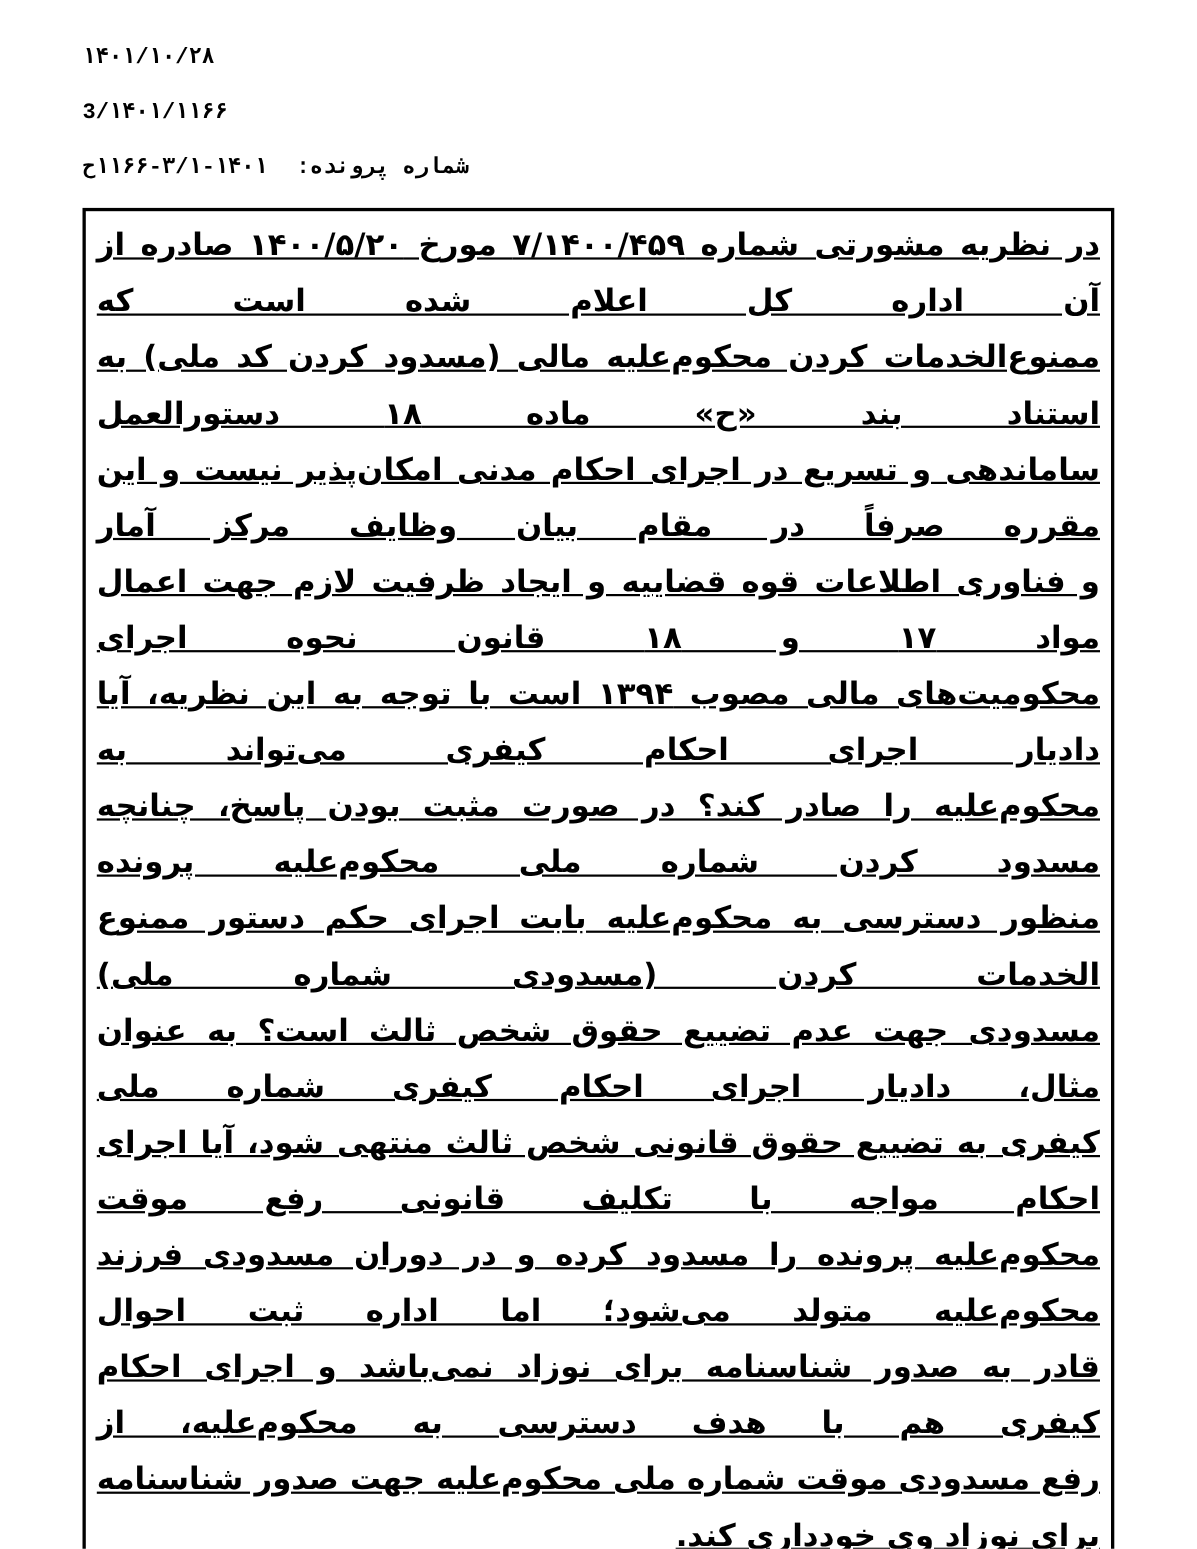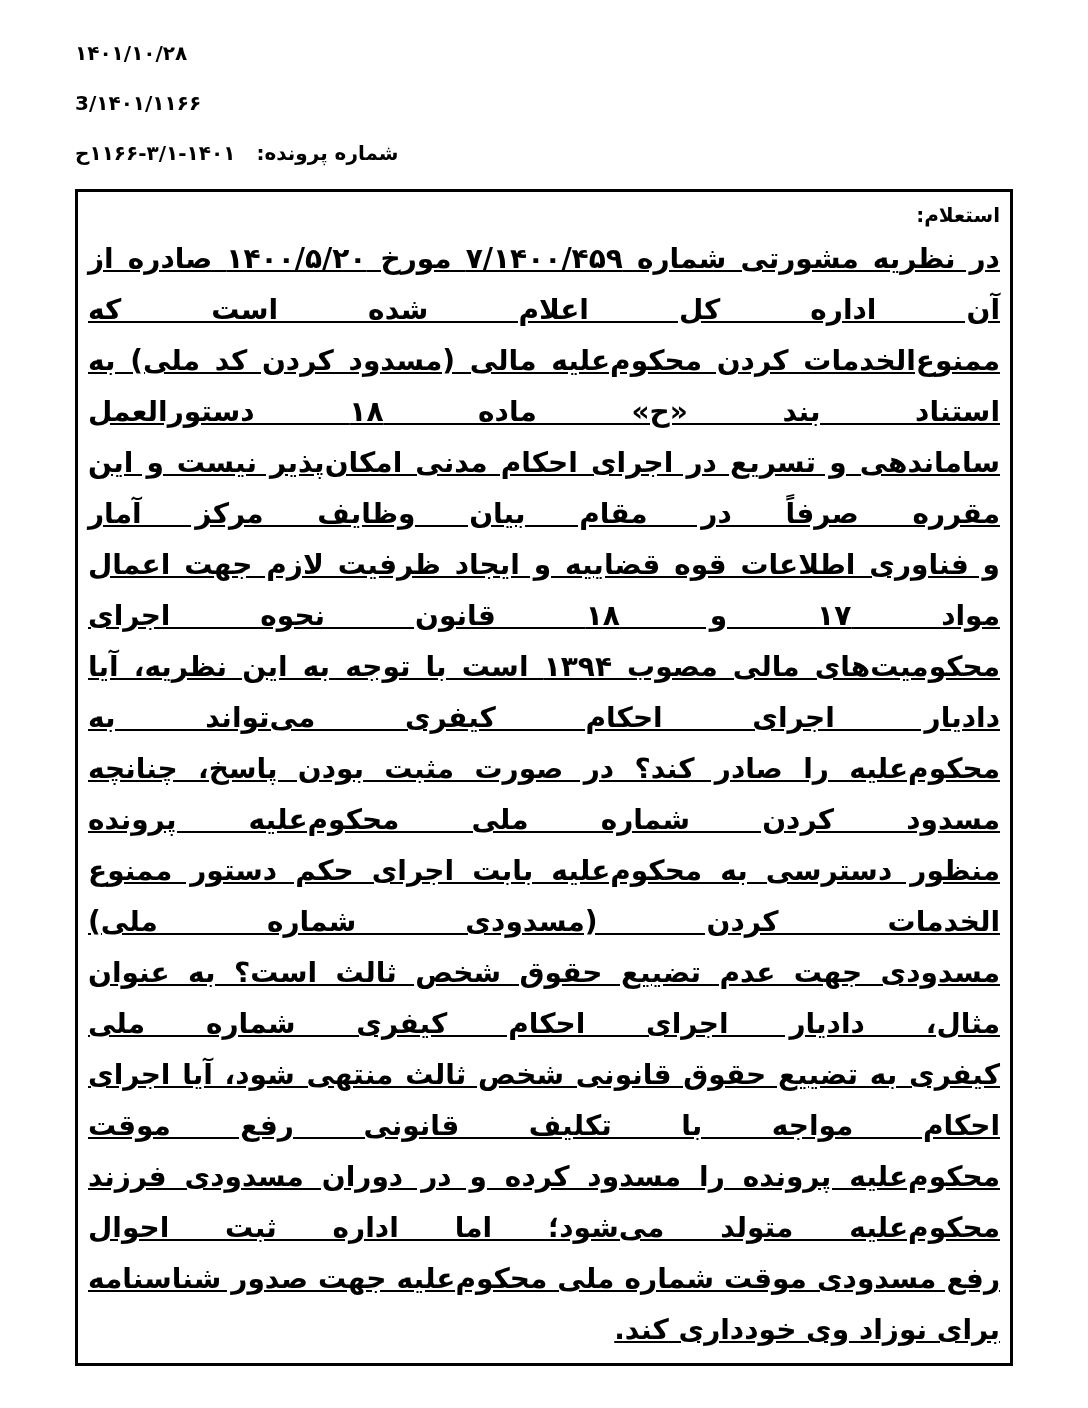--- a/index.html
+++ b/index.html
@@ -12,21 +12,21 @@
     font-weight: bold;
     overflow: hidden;
   }
   .doc {
     direction: rtl;
     padding: 28px 75px 0 75px;
     box-sizing: border-box;
   }
   
   .header { direction: rtl; text-align: left; }
-  .header-line { font-size: 20px; line-height: 50px; white-space: nowrap; }
+  .header-line { font-size: 20px; line-height: 50px; white-space: nowrap; font-family: Liberation Mono, monospace; }
   .case-val { margin-right: 14px; }
 
   
   .inquiry-box {
     margin-top: 11px;
     border: 3px solid #000000;
     padding: 5px 10px 8px 10px;
   }
   .box-label { font-size: 20px; line-height: 36px; text-align: right; }
 
@@ -48,29 +48,29 @@
   <div class="header">
     <div class="header-line">۱۴۰۱/۱۰/۲۸</div>
     <div class="header-line">3/۱۴۰۱/۱۱۶۶</div>
     <div class="header-line">
       <span>شماره پرونده:</span>
       <span class="case-val">۱۴۰۱-۳/۱-۱۱۶۶ح</span>
     </div>
   </div>
 
   <div class="inquiry-box">
-    <div class="box-label">استعلام:</div>
     <div class="para inq">
         <div class="jline">در نظریه مشورتی شماره ۷/۱۴۰۰/۴۵۹ مورخ ۱۴۰۰/۵/۲۰ صادره از آن اداره کل اعلام شده است که</div>
         <div class="jline">ممنوع‌الخدمات کردن محکوم‌علیه مالی (مسدود کردن کد ملی) به استناد بند «ح» ماده ۱۸ دستورالعمل</div>
         <div class="jline">ساماندهی و تسریع در اجرای احکام مدنی امکان‌پذیر نیست و این مقرره صرفاً در مقام بیان وظایف مرکز آمار</div>
         <div class="jline">و فناوری اطلاعات قوه قضاییه و ایجاد ظرفیت لازم جهت اعمال مواد ۱۷ و ۱۸ قانون نحوه اجرای</div>
         <div class="jline">محکومیت‌های مالی مصوب ۱۳۹۴ است با توجه به این نظریه، آیا دادیار اجرای احکام کیفری می‌تواند به</div>
         <div class="jline">محکوم‌علیه را صادر کند؟ در صورت مثبت بودن پاسخ، چنانچه مسدود کردن شماره ملی محکوم‌علیه پرونده</div>
         <div class="jline">منظور دسترسی به محکوم‌علیه بابت اجرای حکم دستور ممنوع الخدمات کردن (مسدودی شماره ملی)</div>
         <div class="jline">مسدودی جهت عدم تضییع حقوق شخص ثالث است؟ به عنوان مثال، دادیار اجرای احکام کیفری شماره ملی</div>
         <div class="jline">کیفری به تضییع حقوق قانونی شخص ثالث منتهی شود، آیا اجرای احکام مواجه با تکلیف قانونی رفع موقت</div>
         <div class="jline">محکوم‌علیه پرونده را مسدود کرده و در دوران مسدودی فرزند محکوم‌علیه متولد می‌شود؛ اما اداره ثبت احوال</div>
+        <div class="jline">قادر به صدور شناسنامه برای نوزاد نمی‌باشد و اجرای احکام کیفری هم با هدف دسترسی به محکوم‌علیه، از</div>
         <div class="jline">رفع مسدودی موقت شماره ملی محکوم‌علیه جهت صدور شناسنامه برای نوزاد وی خودداری کند.</div>
       </div>
   </div>
 
 </div>
 
 </body></html>

